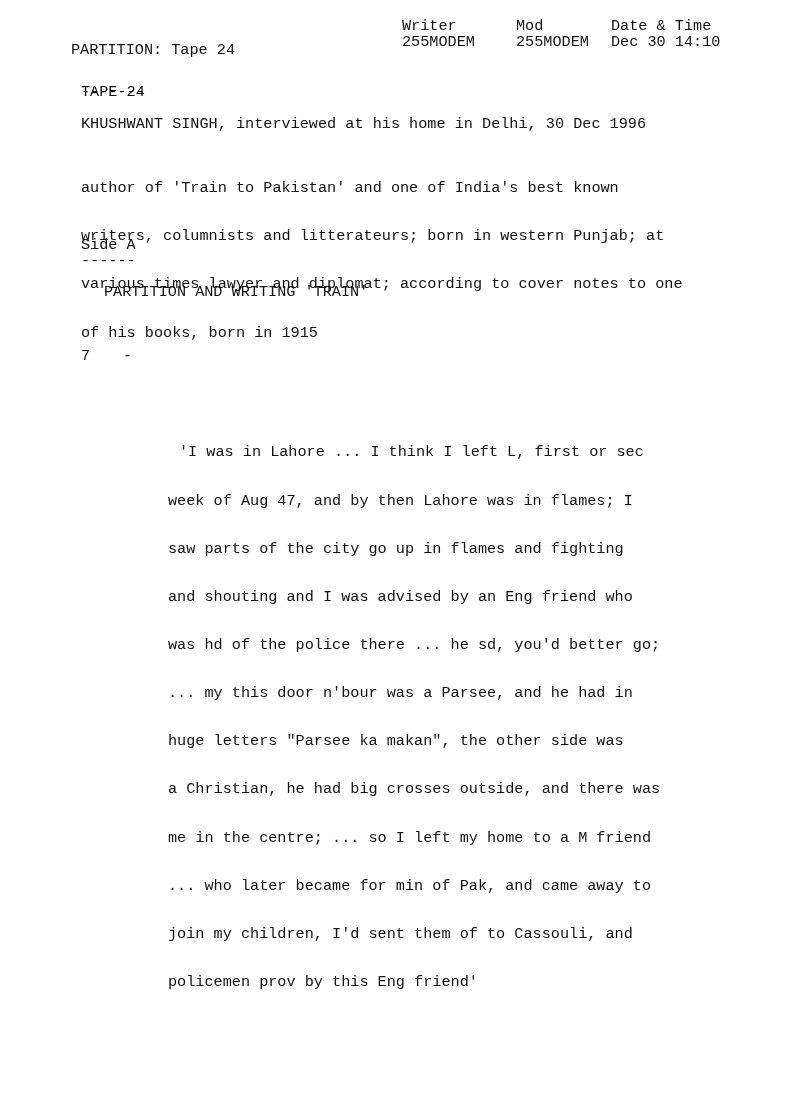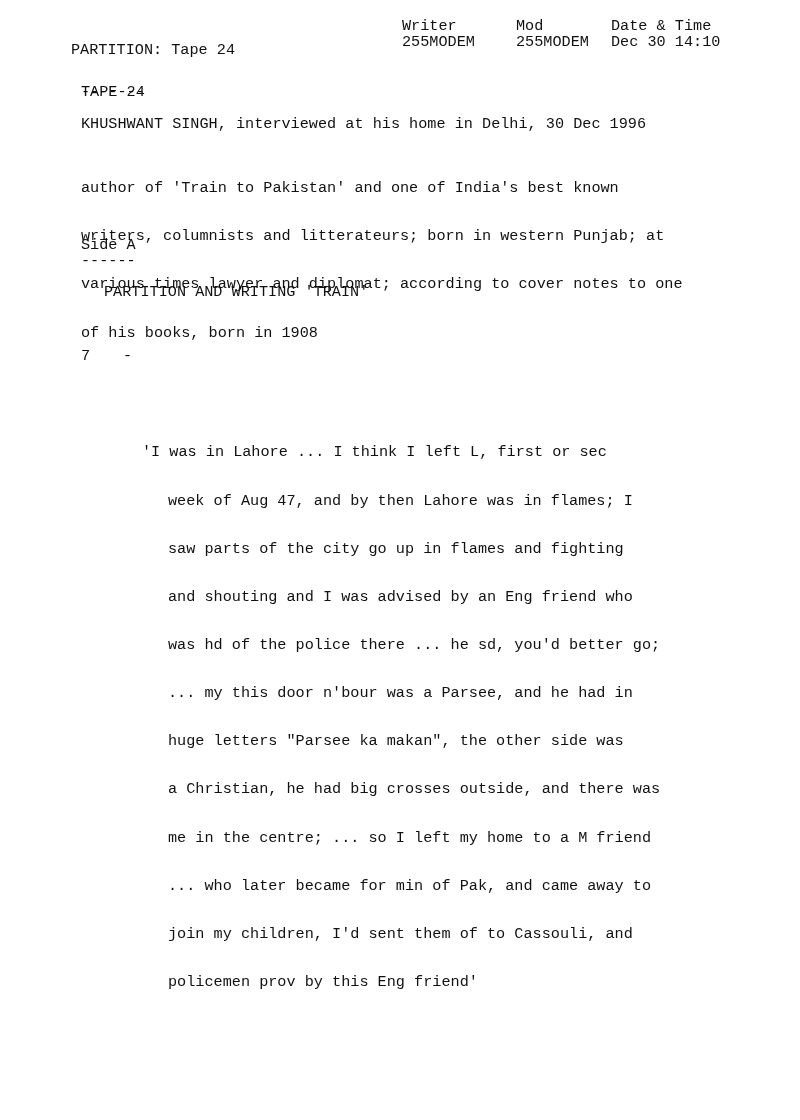--- a/index.html
+++ b/index.html
@@ -9,21 +9,21 @@
     font-size: 15.2px; color: #111111;
   }
   .abs { position: absolute; white-space: pre; line-height: 16px; }
   .hdr-col { position: absolute; white-space: pre; line-height: 16px; }
   .block { position: absolute; left: 81px; white-space: pre; line-height: 16.05px; }
   .entry { position: relative; }
   .entry-num { position: absolute; left: 0; top: 0; white-space: pre; }
   .entry-dash { position: absolute; left: 42px; top: 0; white-space: pre; }
   .entry-text { margin-left: 61px; white-space: pre; }
   .entry-text .cont { display: block; padding-left: 26px; }
-  .entry-text .first { display: block; }
+  .entry-text .first { display: block; margin-left: 37px; }
 </style>
 </head>
 <body>
 
 <div class="abs" style="left:71px; top:42px;">PARTITION: Tape 24</div>
 
 <div>
   <div class="hdr-col" style="left:402px; top:18px;">Writer</div>
   <div class="hdr-col" style="left:402px; top:34px;">255MODEM</div>
   <div class="hdr-col" style="left:516px; top:18px;">Mod</div>
@@ -34,21 +34,21 @@
 
 <div class="abs" style="left:81px; top:84px;">TAPE 24</div>
 <div class="abs" style="left:81px; top:84px;">-------</div>
 
 <div class="abs" style="left:81px; top:116px;">KHUSHWANT SINGH, interviewed at his home in Delhi, 30 Dec 1996</div>
 
 <div class="block" style="top:148px;">
   <div>author of 'Train to Pakistan' and one of India's best known</div>
   <div>writers, columnists and litterateurs; born in western Punjab; at</div>
   <div>various times lawyer and diplomat; according to cover notes to one</div>
-  <div>of his books, born in 1908</div>
+  <div>of his books, born in 1915</div>
 </div>
 
 <div class="abs" style="left:81px; top:237px;">Side A</div>
 <div class="abs" style="left:81px; top:253px;">------</div>
 
 <div class="abs" style="left:76px; top:284px;margin-left:28px;">PARTITION AND WRITING 'TRAIN'</div>
 
 <div class="block" style="top:300px; width:680px;">
 
   <div class="entry">

